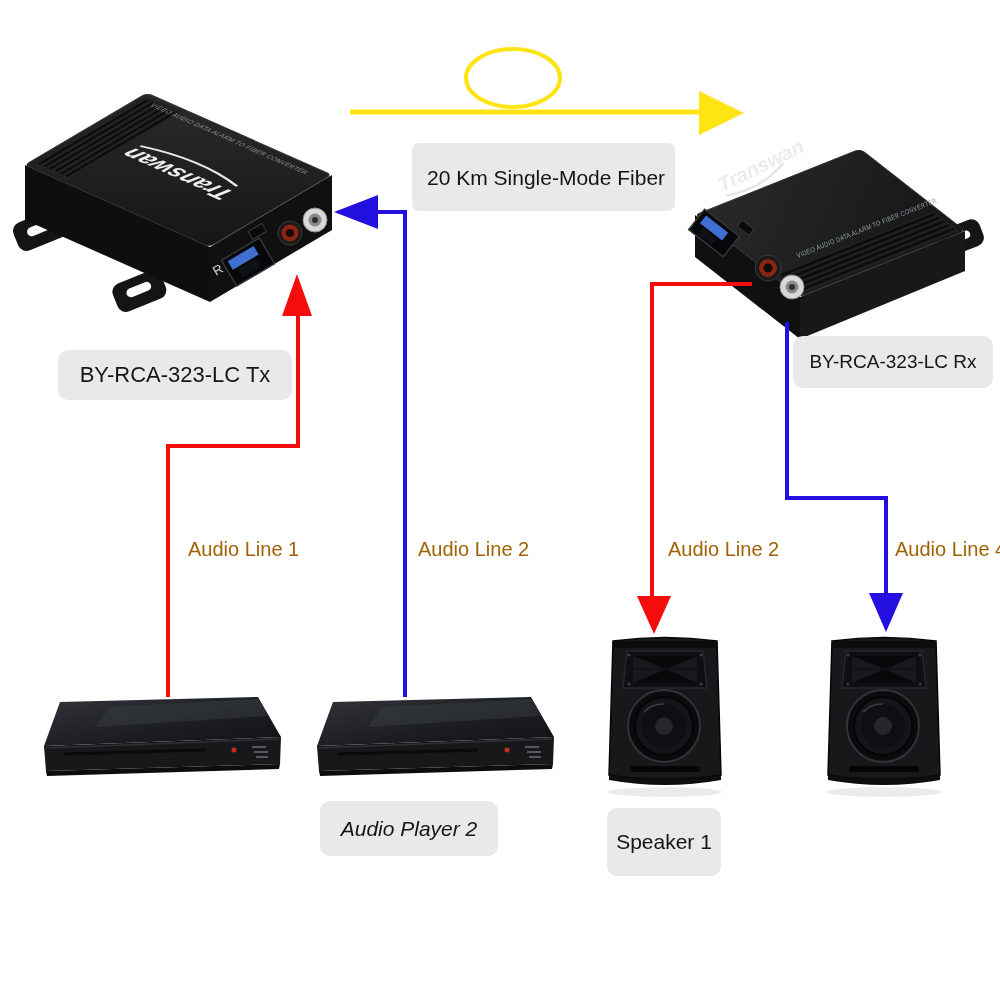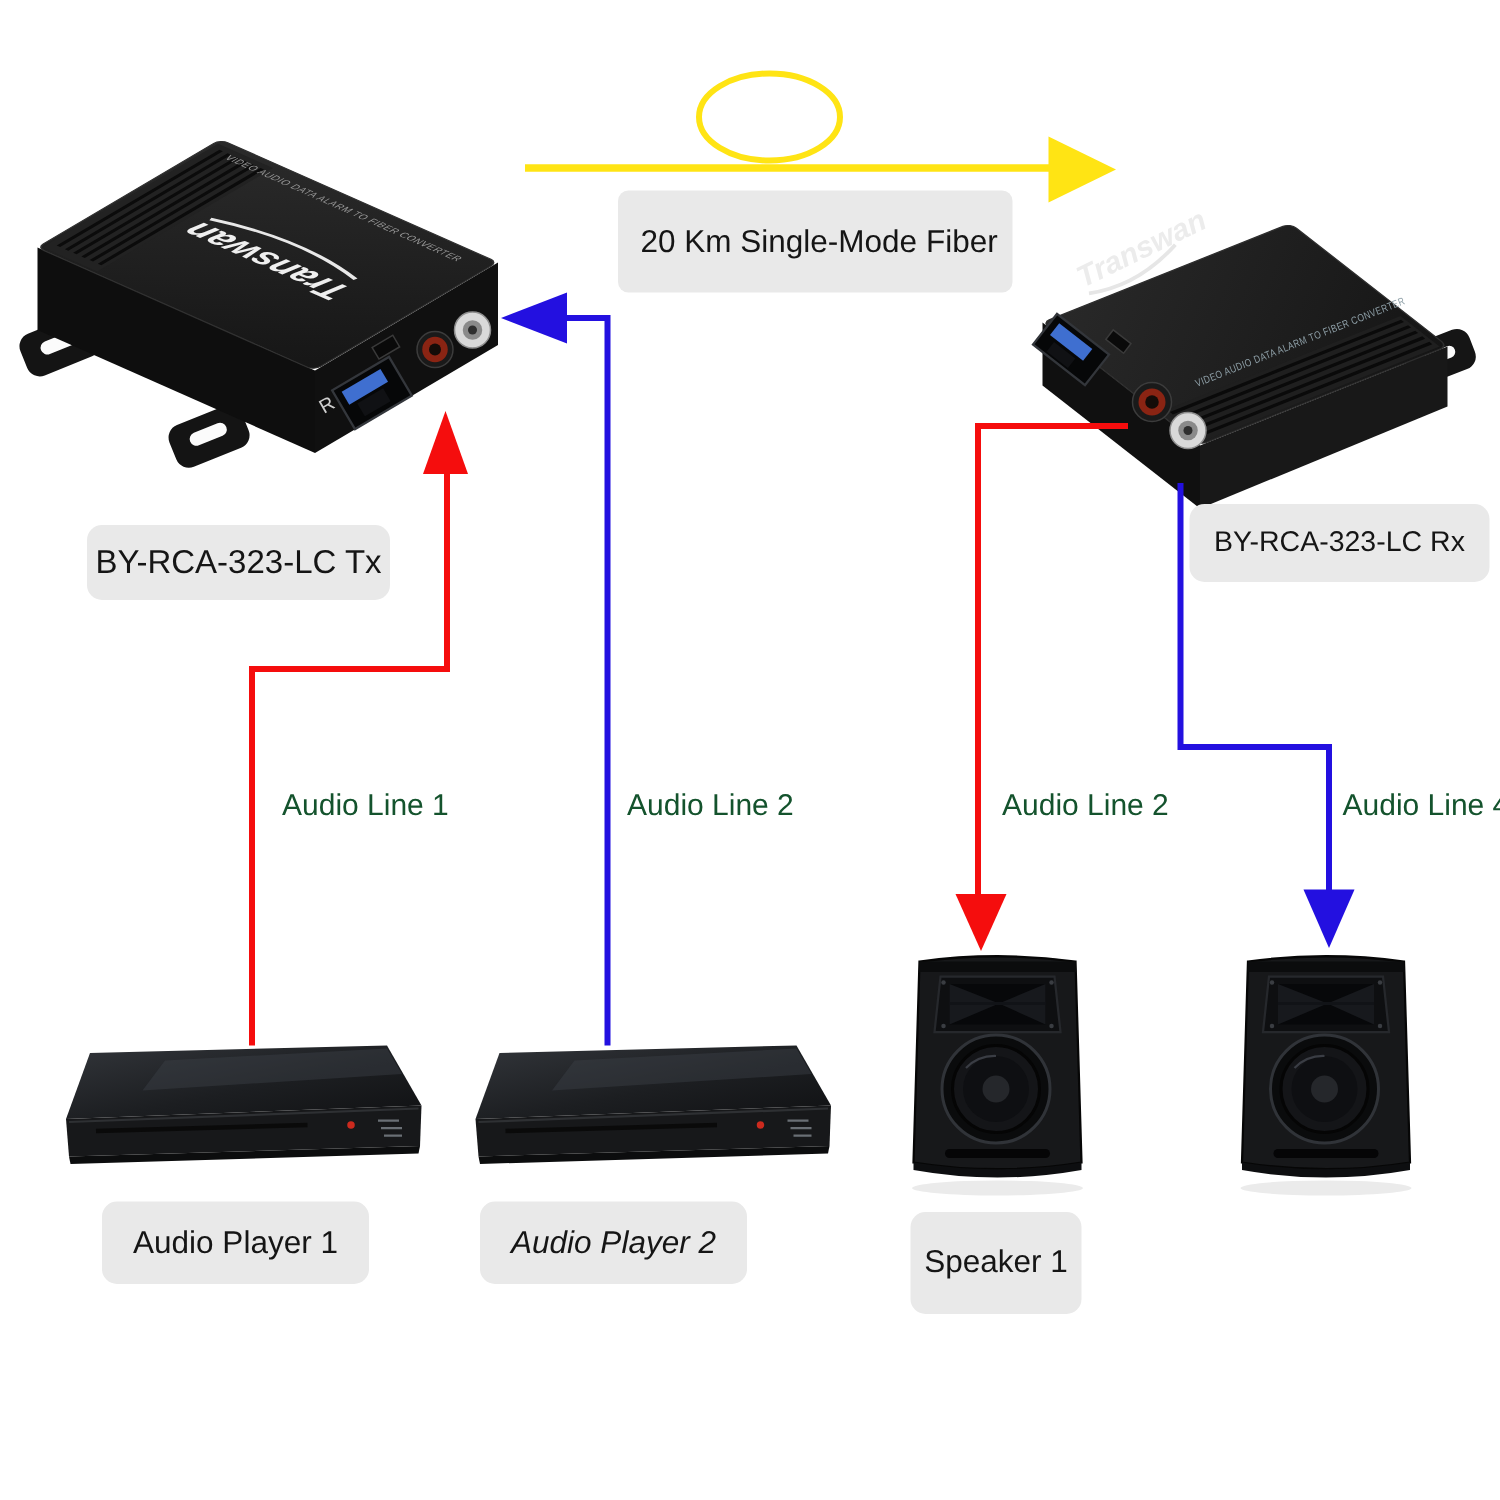--- a/index.html
+++ b/index.html
@@ -4,22 +4,22 @@
 <style>
   html,body{margin:0;padding:0;background:#ffffff;}
   #stage{position:relative;width:1000px;height:1000px;background:#ffffff;overflow:hidden;
          font-family:"Liberation Sans","DejaVu Sans",sans-serif;}
   #gfx{position:absolute;left:0;top:0;}
   .label-box{position:absolute;background:#e9e9e9;border-radius:10px;display:flex;
              align-items:center;justify-content:center;color:#151515;font-size:21px;
              text-align:center;}
   .fiber-box{position:absolute;background:#e9e9e9;border-radius:7px;display:flex;
              flex-direction:column;justify-content:center;padding-left:15px;color:#151515;
-             font-size:21px;line-height:31px;text-align:left;}
-  .line-label{position:absolute;color:#14532d;font-size:20px;white-space:nowrap;}
+             font-size:21px;line-height:31px;text-align:left;margin-top:16px;}
+  .line-label{position:absolute;color:#a16207;font-size:20px;white-space:nowrap;margin-top:12px;}
 </style>
 </head>
 <body>
 
 <div id="stage">
 
 <svg id="gfx" width="1000" height="1000" viewBox="0 0 1000 1000">
   <defs>
     <linearGradient id="topfaceTx" x1="0" y1="0" x2="1" y2="1">
       <stop offset="0" stop-color="#2b2b2b"></stop>
@@ -224,26 +224,25 @@
     </g>
     <rect x="849" y="766" width="70" height="6" rx="3" fill="#050506"></rect>
     <path d="M828,775 Q884,784 940,775 L940,780 Q884,790 828,780 Z" fill="#0d0e10"></path>
   </g>
 </svg>
 
 <div class="fiber-box" style="left:412px;top:127px;width:248px;height:68px;">
   <span>20 Km Single-Mode Fiber</span>
 </div>
 
-<div class="label-box" style="left:58px;top:350px;width:202px;height:50px;font-size:22px;">BY-RCA-323-LC Tx</div>
+<div class="label-box" style="left:58px;top:350px;width:234px;height:50px;font-size:22px;">BY-RCA-323-LC Tx</div>
 
 <div class="label-box" style="left:793px;top:336px;width:200px;height:52px;font-size:19px;">BY-RCA-323-LC Rx</div>
 
 <span class="line-label" style="left:188px;top:526px;">Audio Line 1</span>
 <span class="line-label" style="left:418px;top:526px;">Audio Line 2</span>
 <span class="line-label" style="left:668px;top:526px;">Audio Line 2</span>
 <span class="line-label" style="left:895px;top:526px;">Audio Line 4</span>
 
-<div class="label-box" style="left:68px;top:801px;width:178px;height:55px;">Audio Player 1</div>
 <div class="label-box" style="left:320px;top:801px;width:178px;height:55px;font-style:italic;">Audio Player 2</div>
 <div class="label-box" style="left:607px;top:808px;width:114px;height:68px;">Speaker 1</div>
 
 </div>
 
 </body></html>

